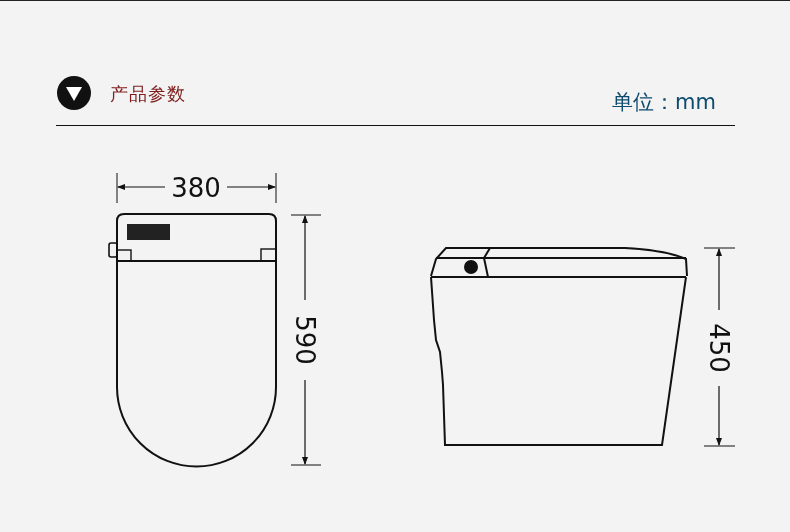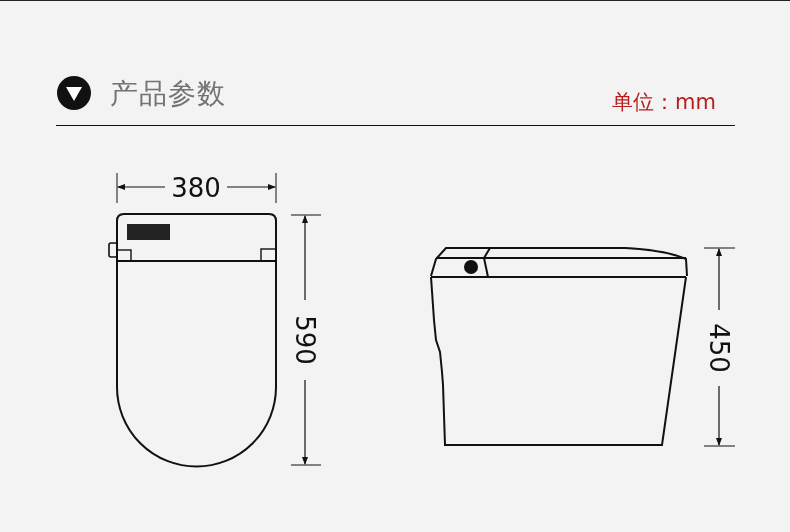--- a/index.html
+++ b/index.html
@@ -1,20 +1,20 @@
 <!DOCTYPE html>
 <html><head>
 <meta charset="utf-8">
 <style>
   html,body{margin:0;padding:0;}
   body{width:790px;height:532px;background:#f3f3f3;position:relative;overflow:hidden;font-family:"DejaVu Sans","Liberation Sans",sans-serif;color:#111;}
   .topline{position:absolute;left:0;top:0;width:790px;height:1px;background:#222;}
   .header-icon{position:absolute;left:57px;top:76px;width:34px;height:34px;}
-  .title{position:absolute;left:110px;top:76px;font-size:28px;line-height:36px;letter-spacing:1px;color:#737373;text-align:center;}
-  .unit{position:absolute;left:612px;top:88px;font-size:21px;line-height:28px;color:#b91c1c;}
+  .title{position:absolute;left:110px;top:76px;font-size:18px;line-height:36px;letter-spacing:1px;color:#7f1d1d;text-align:center;}
+  .unit{position:absolute;left:612px;top:88px;font-size:21px;line-height:28px;color:#0c4a6e;}
   .rule{position:absolute;left:56px;top:125px;width:679px;height:1px;background:#111;}
   svg.drawing{position:absolute;left:0;top:0;}
   .dim-text{font-family:"DejaVu Sans","Liberation Sans",sans-serif;fill:#111;}
 </style>
 </head>
 <body>
 
 <div class="topline"></div>
 
 <svg class="header-icon" viewBox="0 0 34 34">

